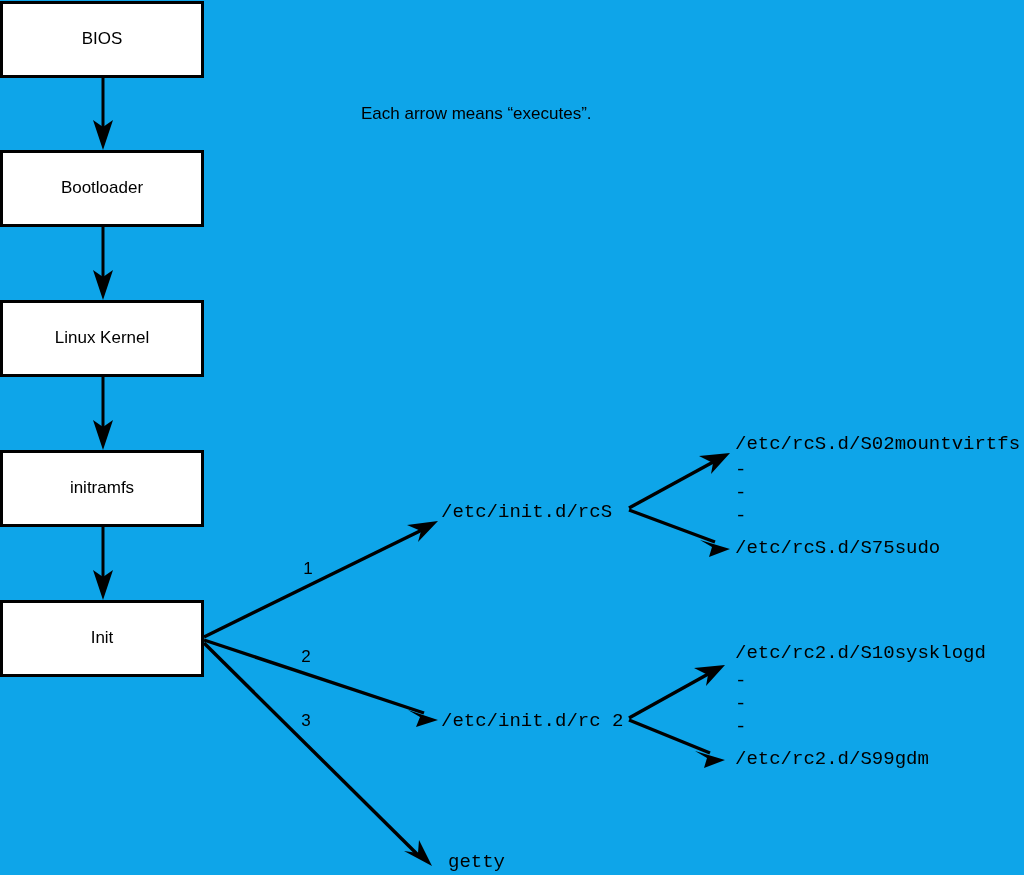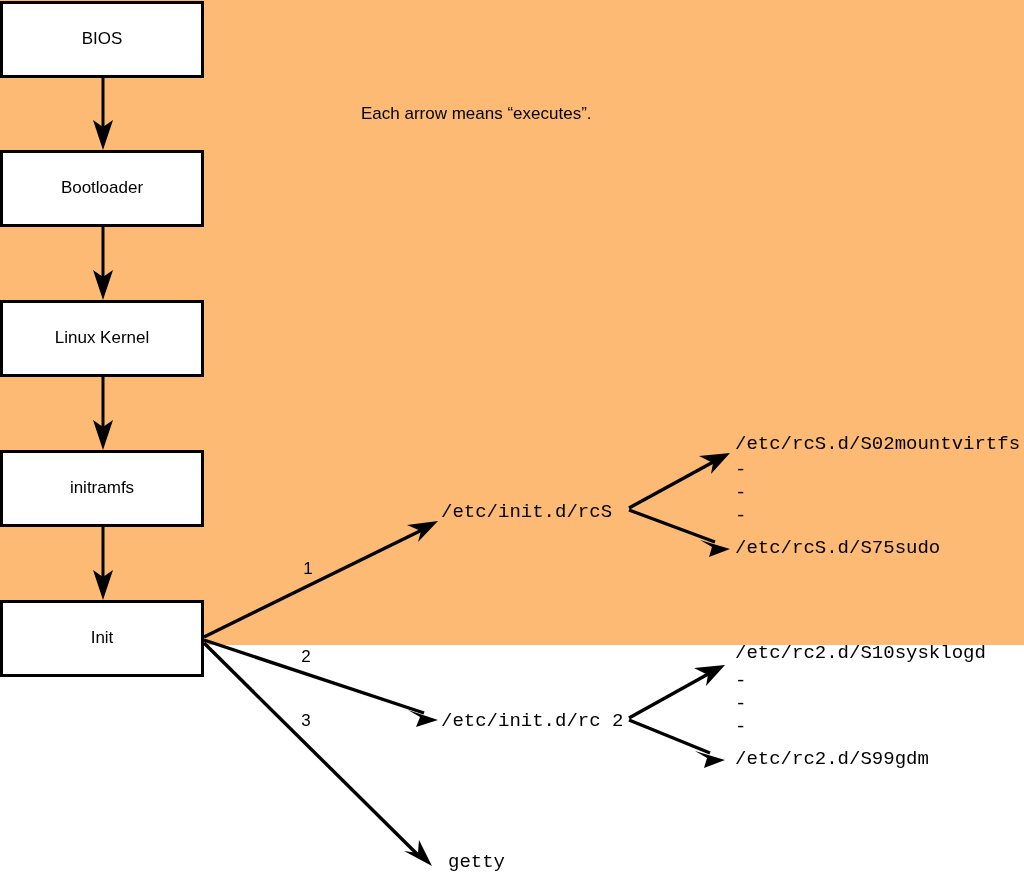--- a/index.html
+++ b/index.html
@@ -10,22 +10,22 @@
   }
   body {
     width: 1024px;
     height: 875px;
     overflow: hidden;
     font-family: "Liberation Sans", sans-serif;
   }
   #diagram-root {
     position: relative;
     width: 1024px;
-    height: 645px;
-    background: #fdba74;
+    height: 875px;
+    background: #0ea5e9;
   }
   svg#boot-diagram {
     display: block;
     width: 1024px;
     height: 875px;
   }
   .proc-box {
     fill: #ffffff;
     stroke: #000000;
     stroke-width: 3;

